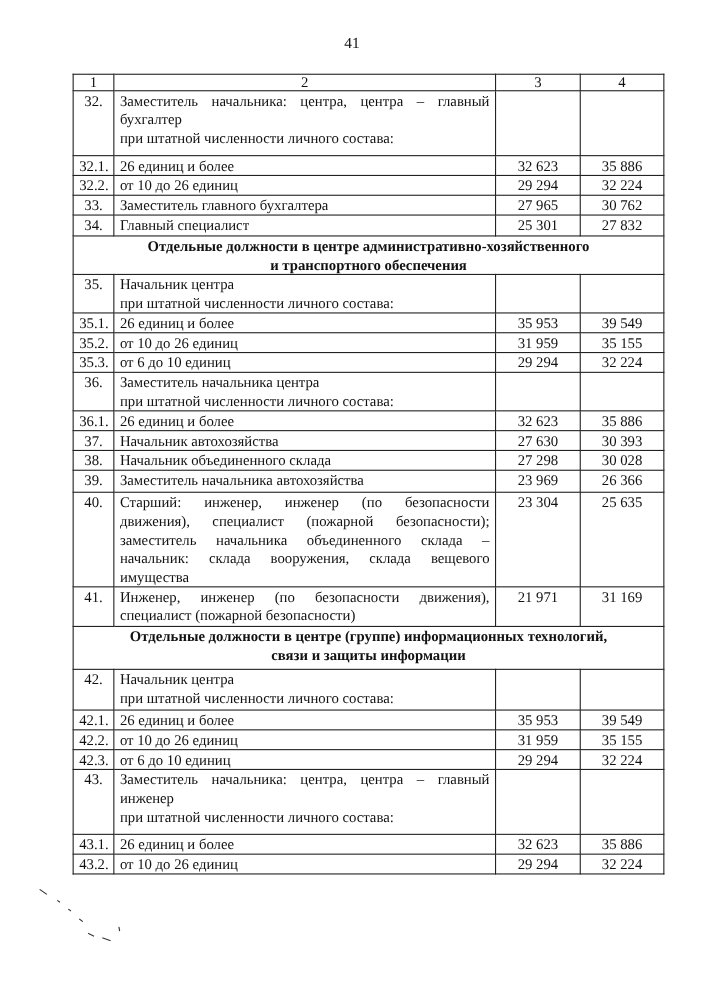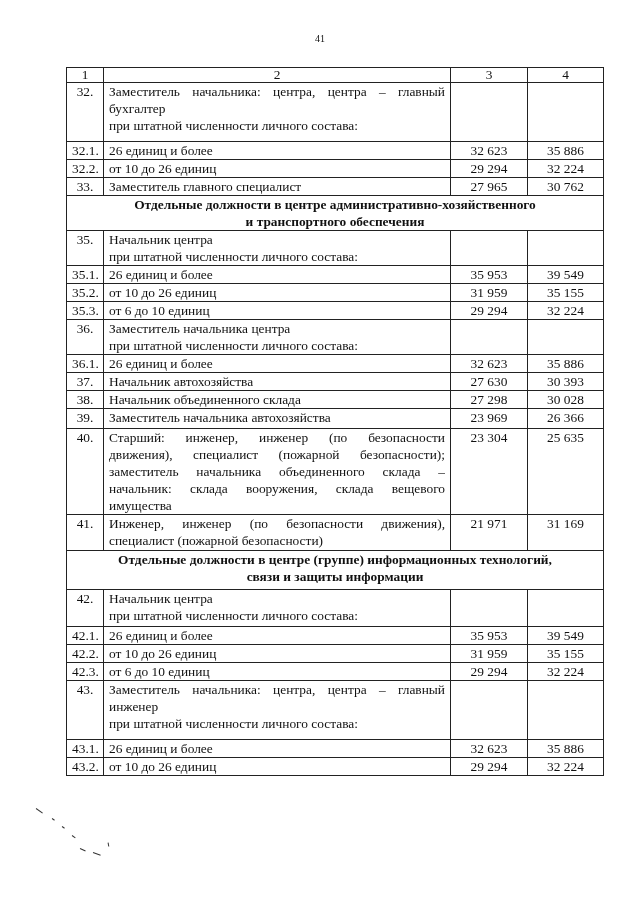--- a/index.html
+++ b/index.html
@@ -1,18 +1,18 @@
 <!DOCTYPE html>
 <html><head>
 <meta charset="utf-8">
 <style>
   html, body { margin:0; padding:0; background:#ffffff; }
   body { width:640px; height:905px; position:relative; overflow:hidden;
          font-family:"Liberation Serif", "DejaVu Serif", serif; color:#111; }
-  .page-num { position:absolute; top:33px; left:0; width:640px; text-align:center; font-size:10px; }
+  .page-num { position:absolute; top:33px; left:0; width:640px; text-align:center; font-size:14px; }
   table.doc { position:absolute; left:66px; top:67px; border-collapse:collapse; table-layout:fixed; width:537px; }
   table.doc td { border:1.4px solid #222; font-size:13.4px; line-height:17px; vertical-align:top; padding:0 5px; }
   td.c1 { width:27px; text-align:center; padding:0 2px; }
   td.c2 { text-align:justify; }
   td.c3, td.c4 { text-align:center; }
   tr.hdr td { text-align:center; vertical-align:top; line-height:14px; height:14px; }
   td.section { text-align:center; font-weight:bold; padding:4px 20px 2px 20px; line-height:18px; }
   .scan-mark { position:absolute; background:#333; height:1.2px; transform-origin:left center; }
 </style>
 </head>
@@ -56,24 +56,32 @@
         <td class="c1">32.2.</td>
         <td class="c2">
           <div>от 10 до 26 единиц</div>
         </td>
         <td class="c3">29 294</td>
         <td class="c4">32 224</td>
       </tr>
       <tr style="height: 18px;">
         <td class="c1">33.</td>
         <td class="c2">
-          <div>Заместитель главного специалист</div>
+          <div>Заместитель главного бухгалтера</div>
         </td>
         <td class="c3">27 965</td>
         <td class="c4">30 762</td>
+      </tr>
+      <tr style="height: 19px;">
+        <td class="c1">34.</td>
+        <td class="c2">
+          <div>Главный специалист</div>
+        </td>
+        <td class="c3">25 301</td>
+        <td class="c4">27 832</td>
       </tr>
       <tr style="height: 31px;">
         <td colspan="4" class="section">
           <div>Отдельные должности в центре административно-хозяйственного</div>
           <div>и транспортного обеспечения</div>
         </td>
       </tr>
       <tr style="height: 34px;">
         <td class="c1">35.</td>
         <td class="c2">

